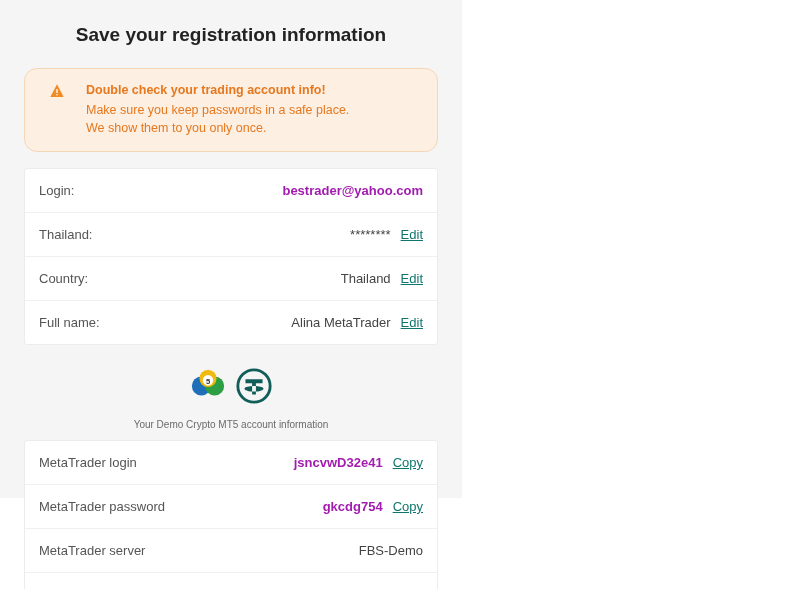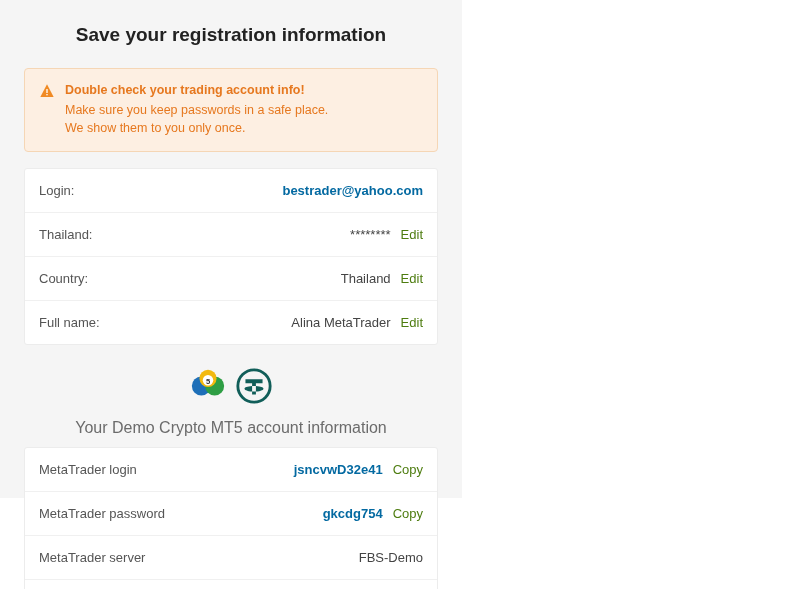--- a/index.html
+++ b/index.html
@@ -22,24 +22,24 @@
     font-weight: 600;
     color: #222;
     text-align: center;
     margin: 6px 0 22px 0;
   }
 
   
   .warning {
     background: #fdefe2;
     border: 1px solid #f5d6b5;
-    border-radius: 4px;
-    padding: 12px 14px 14px 14px;
+    border-radius: 13px;
+    padding: 12px 14px 14px 24px;
     display: flex;
-    gap: 10px;
+    gap: 21px;
     margin-bottom: 16px;
   }
   .warning .icon {
     flex: 0 0 auto;
     margin-top: 2px;
   }
   .warning .text {
     font-size: 12.5px;
     line-height: 1.45;
     color: #e6781f;
@@ -65,41 +65,42 @@
     font-size: 13px;
   }
   .row:first-child { border-top: none; gap: 19px; }
   .row .label { color: #555; }
   .row .right {
     display: flex;
     align-items: center;
     gap: 10px;
   }
   .row .value { color: #444; }
-  .row .value.strong { color: #0369a1; font-weight: 700; }
+  .row .value.strong { color: #a21caf; font-weight: 700; }
   .link {
-    color: #4d7c0f;
+    color: #0f766e;
     font-size: 13px;
     cursor: pointer;
+    text-decoration: underline;
   }
 
   
   .logos-wrap {
     text-align: center;
     margin: 22px 0 10px 0;
   }
   .logos {
     display: inline-flex;
     gap: 8px;
     align-items: center;
     justify-content: center;
     margin-bottom: 10px;
   }
   .subheading {
-    font-size: 16px;
+    font-size: 10px;
     color: #6b6b6b;
     text-align: center;
   }
 </style>
 </head>
 <body>
 
 <div class="panel">
 
   <h1 class="page-title">Save your registration information</h1>

